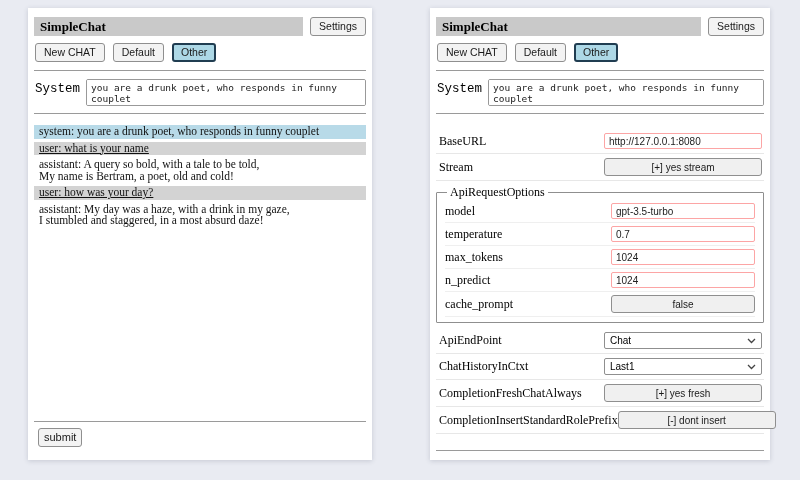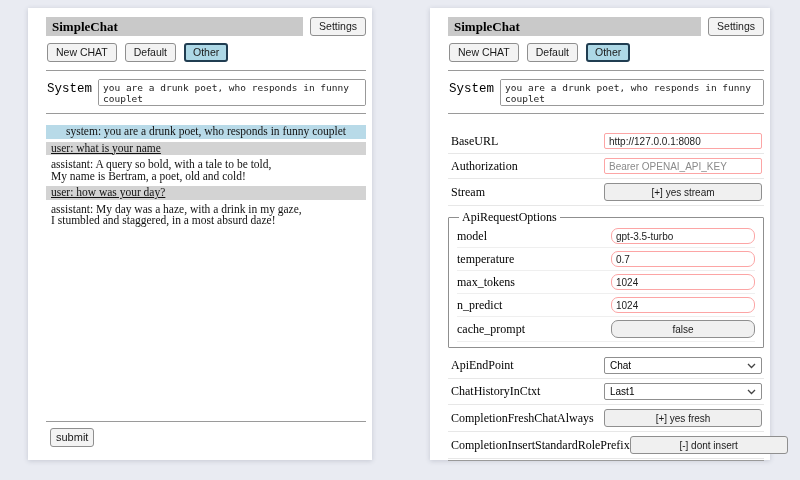--- a/index.html
+++ b/index.html
@@ -6,21 +6,21 @@
   html,body { width:800px; height:480px; }
   body {
     background: var(--page-bg, #e9ebf2);
     font-family: "Liberation Serif", serif;
     position: relative;
     overflow: hidden;
   }
   .panel {
     position:absolute; top:8px; height:452px; background:#fff;
     box-shadow:0 1px 5px rgba(40,45,70,.18);
-    padding:6px 6px 8px 18px;
+    padding:6px 6px 8px 6px;
     display:flex; flex-direction:column;
   }
   #panel-left  { left:28px;  width:344px; }
   #panel-right { left:430px; width:340px; }
 
   
   .titlebar { display:flex; gap:7px; align-items:stretch; margin:3px 0 7px; }
   .title {
     flex:1; background: var(--title-bar-bg, #c9c9c9);
     font-weight:bold; font-size:13px; padding:2px 6px; line-height:15px;
@@ -49,21 +49,21 @@
     resize:none; outline:none; color:#222;
   }
   .sys-ta { flex:1; height:27px; line-height:11px; }
 
   
   .messages { margin:7px 0 0 0; }
   .msg {
     font-size:11.5px; line-height:11.5px; padding:1px 5px 1px 5px;
     margin:3px 0; white-space:pre-line; color:#111;
   }
-  .msg.system { background: var(--system-msg-bg, #b8dae8); text-align: center; }
+  .msg.system { background: var(--system-msg-bg, #b8dae8); }
   .msg.user   { background: var(--user-msg-bg, #d3d3d3); text-decoration: underline; }
 
   
   .settings { margin-top:14px; }
   .srow {
     display:flex; align-items:center; justify-content:space-between;
     padding:4px 2px 4px 3px; border-bottom:1px solid #e7e7e7; min-height:22px;
   }
   .srow label { font-size:12px; white-space:nowrap; }
   .ctl { flex:0 0 158px; }
@@ -78,21 +78,21 @@
     width:158px; display:flex; justify-content:space-between; align-items:center;
     border:1px solid #8f8f8f; border-radius:2px; background:#fff;
     font-family:"Liberation Sans", sans-serif; font-size:10px; padding:2px 5px;
   }
   fieldset {
     border:1px solid #8f8f8f; border-radius:1px; margin:4px 0 5px;
     padding:0 8px 5px;
   }
   legend { font-size:12px; padding:0 3px; margin-left:2px; }
   fieldset .srow { border-bottom:1px solid #efefef; min-height:21px; padding:3px 0; }
-  fieldset .ctl, fieldset input[type=text], fieldset .ctl-btn { width:144px; flex-basis:144px;border-radius:7px; }
+  fieldset .ctl, fieldset input[type=text], fieldset .ctl-btn { width:144px; flex-basis:144px; }
 
   
   .spacer { flex:1; }
   .query-row { display:flex; gap:6px; margin:5px 2px 5px 4px; align-items:stretch; }
   .query-ta { flex:1; height:25px; border:1px solid #aaa; line-height:12px; padding-top:4px; }
   .query-ta.focused { border:2px solid var(--focus-border, #dfa243); padding-top:3px; }
   .submit-btn { font-size:11px; padding:2px 5px; align-self:stretch; }
 </style>
 </head>
 <body>
@@ -147,24 +147,20 @@
     <textarea class="sys-ta" style="">you are a drunk poet, who responds in funny couplet</textarea>
   </div>
   <hr class="main">
 
   <div class="settings">
     <div class="srow">
       <label>BaseURL</label>
       <input class="ctl" type="text" value="http://127.0.0.1:8080" style="">
     </div>
     <div class="srow">
-      <label>Authorization</label>
-      <input class="ctl" type="text" placeholder="Bearer OPENAI_API_KEY" style="">
-    </div>
-    <div class="srow">
       <label>Stream</label>
       <button class="ctl ctl-btn">[+] yes stream</button>
     </div>
 
     <fieldset>
       <legend>ApiRequestOptions</legend>
       <div class="srow">
         <label>model</label>
         <input class="ctl" type="text" value="gpt-3.5-turbo" style="">
       </div>

